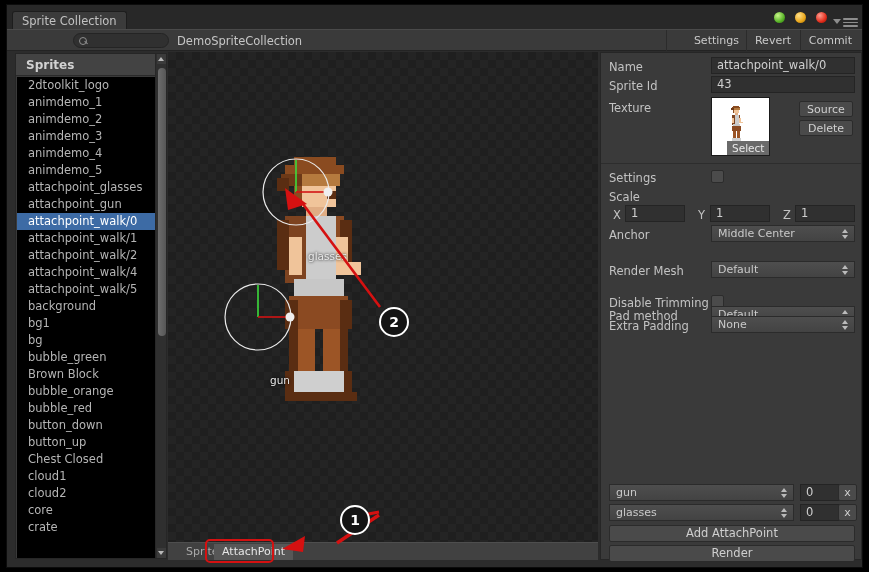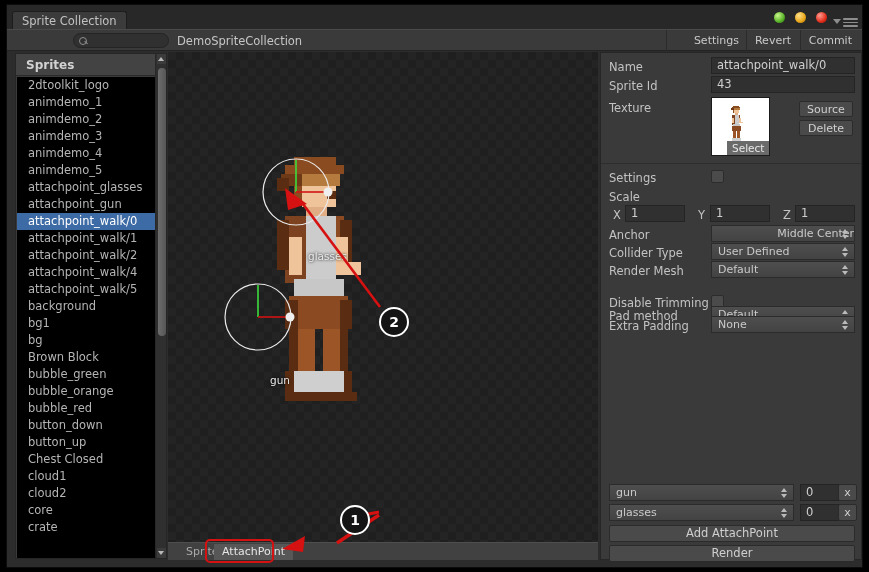--- a/index.html
+++ b/index.html
@@ -173,22 +173,22 @@
           <div class="sprrow">attachpoint_glasses</div>
           <div class="sprrow">attachpoint_gun</div>
           <div class="sprrow sel">attachpoint_walk/0</div>
           <div class="sprrow">attachpoint_walk/1</div>
           <div class="sprrow">attachpoint_walk/2</div>
           <div class="sprrow">attachpoint_walk/4</div>
           <div class="sprrow">attachpoint_walk/5</div>
           <div class="sprrow">background</div>
           <div class="sprrow">bg1</div>
           <div class="sprrow">bg</div>
+          <div class="sprrow">bubble_green</div>
           <div class="sprrow">Brown Block</div>
-          <div class="sprrow">bubble_green</div>
           <div class="sprrow">bubble_orange</div>
           <div class="sprrow">bubble_red</div>
           <div class="sprrow">button_down</div>
           <div class="sprrow">button_up</div>
           <div class="sprrow">Chest Closed</div>
           <div class="sprrow">cloud1</div>
           <div class="sprrow">cloud2</div>
           <div class="sprrow">core</div>
           <div class="sprrow">crate</div>
         </div>
@@ -330,41 +330,31 @@
 
       <div class="frow" style="top:152px;">
         <span class="flabel" style="left:12px;">X</span>
         <span class="fin" style="left:24px;width:60px;">1</span>
         <span class="flabel" style="left:97px;">Y</span>
         <span class="fin" style="left:109px;width:60px;">1</span>
         <span class="flabel" style="left:182px;">Z</span>
         <span class="fin" style="left:194px;width:60px;">1</span>
       </div>
 
-      <div class="frow" style="top:172px;text-align:right;">
+      <div class="frow" style="top:172px;">
         <span class="flabel">Anchor</span>
         <span class="fdd" style="left:110px;width:144px;">
           <span>Middle Center</span>
           <span class="ar">
               <i class="u"></i>
               <i class="d"></i>
             </span>
         </span>
       </div>
 
-      <div class="frow" style="top:190px;">
-        <span class="flabel">Collider Type</span>
-        <span class="fdd" style="left:110px;width:144px;">
-          <span>User Defined</span>
-          <span class="ar">
-              <i class="u"></i>
-              <i class="d"></i>
-            </span>
-        </span>
-      </div>
 
       <div class="frow" style="top:208px;">
         <span class="flabel">Render Mesh</span>
         <span class="fdd" style="left:110px;width:144px;">
           <span>Default</span>
           <span class="ar">
               <i class="u"></i>
               <i class="d"></i>
             </span>
         </span>

